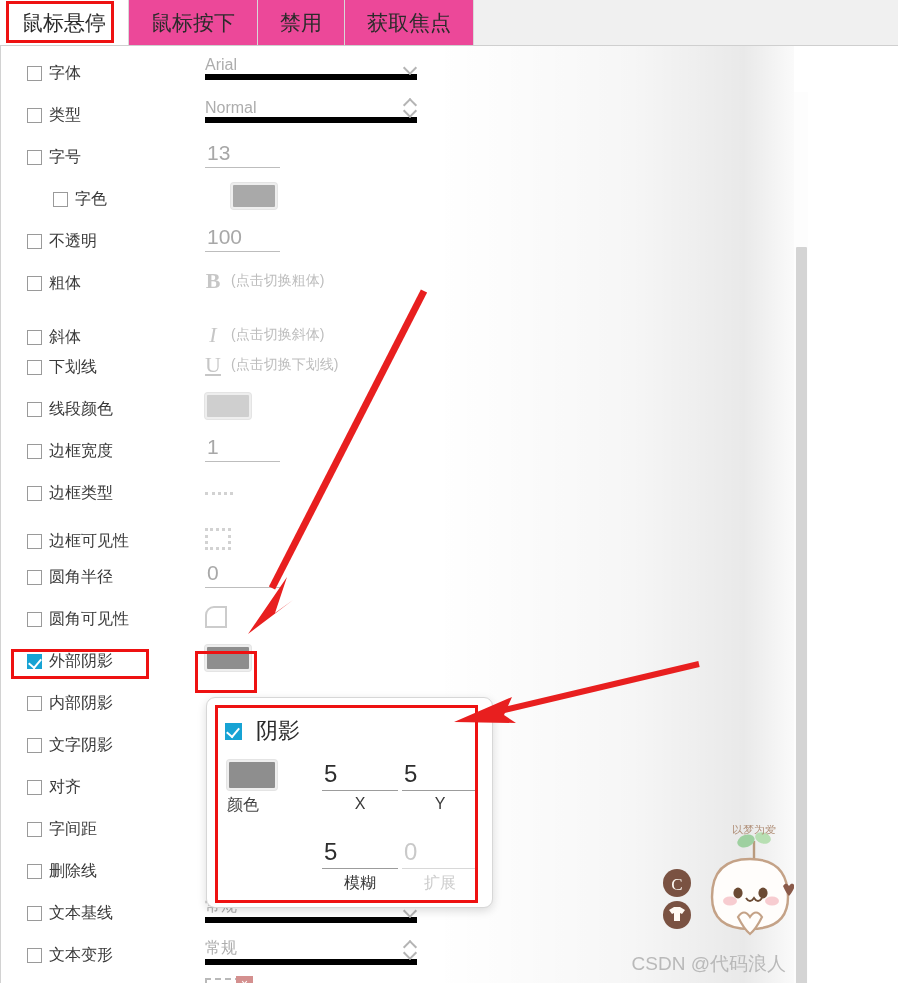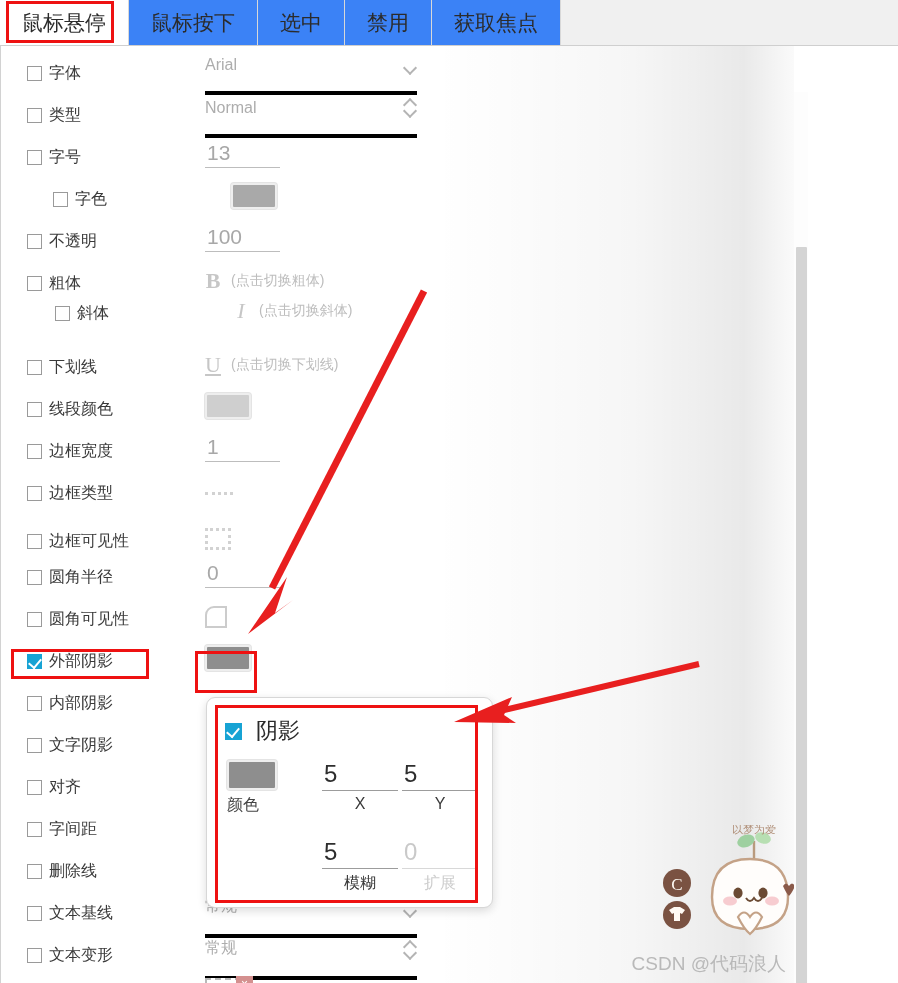--- a/index.html
+++ b/index.html
@@ -16,21 +16,21 @@
   .tabbar {
     position: absolute; left:0; top:0; width:898px; height:46px;
     background:#f0f0f0;
     display:flex; align-items:stretch;
     border-bottom:1px solid #cfcfcf;
   }
   .tab {
     display:flex; align-items:center; justify-content:center;
     padding: 0 22px;
     font-size: 21px; color:#2b2b2b;
-    background:#3b82f6;
+    background:#ec4899;
     border-right:1px solid #d8d8d8;
     position:relative;
     white-space:nowrap;
   }
   .tab.active { background:#ffffff; }
   .tab-rest {
     flex:1; background:#f0f0f0; border-right:none;
   }
   .tab-highlight {
     position:absolute; left:6px; top:1px; width:108px; height:42px;
@@ -80,23 +80,23 @@
   .ctrl { position:absolute; left:204px; top:2px; }
 
   .ul-input {
     width:75px; border:none; border-bottom:1px solid #bdbdbd;
     font-size:21px; color:#a8a8a8; background:transparent;
     padding:1px 2px 2px 2px; outline:none;
     font-family: "Liberation Sans", sans-serif;
   }
 
   .select-line {
-    width:212px; border-bottom:4px solid #000000;
+    width:212px; border-bottom:6px solid #000000;
     display:flex; align-items:flex-end; justify-content:space-between;
-    padding-bottom:17px;
+    padding-bottom:0;
   }
   .select-line .val { font-size:16px; color:#adadad; }
   .chev {
     width:13px; height:8px; position:relative; margin-bottom:3px;
   }
   .chev:before {
     content:""; position:absolute; left:1px; top:0;
     width:8px; height:8px;
     border:solid #b4b4b4; border-width:0 2px 2px 0;
     transform: rotate(45deg);
@@ -216,23 +216,20 @@
 <body>
 
 <div class="tabbar">
   <div class="tab active">
     <span>鼠标悬停</span>
   </div>
   <div class="tab">
     <span>鼠标按下</span>
   </div>
   <div class="tab">
-    <span>选中</span>
-  </div>
-  <div class="tab">
     <span>禁用</span>
   </div>
   <div class="tab">
     <span>获取焦点</span>
   </div>
   <div class="tab tab-rest"></div>
   <div class="tab-highlight"></div>
 </div>
 
 <div class="pane">
@@ -290,21 +287,21 @@
           <span class="cb"></span>
           <span class="cb-label">粗体</span>
         </div>
         <div class="ctrl" style="top: 4px;">
           <div class="tog-row">
             <span class="tog-glyph b">B</span>
             <span class="tog-hint">(点击切换粗体)</span>
           </div>
         </div>
       </div>
-      <div class="row" style="top: 248px; margin-left: 28px;">
+      <div class="row" style="top: 272px;">
         <div class="cb-wrap">
           <span class="cb"></span>
           <span class="cb-label">斜体</span>
         </div>
         <div class="ctrl" style="top: 4px;">
           <div class="tog-row">
             <span class="tog-glyph i">I</span>
             <span class="tog-hint">(点击切换斜体)</span>
           </div>
         </div>

